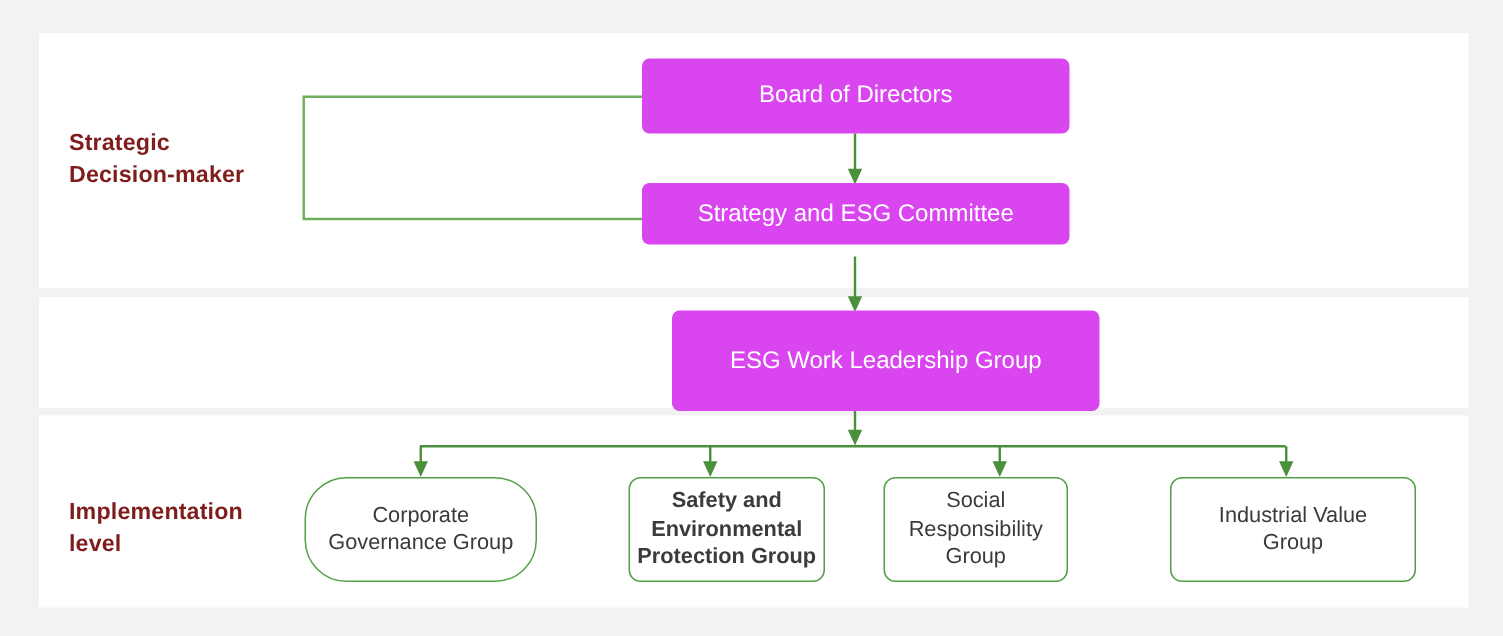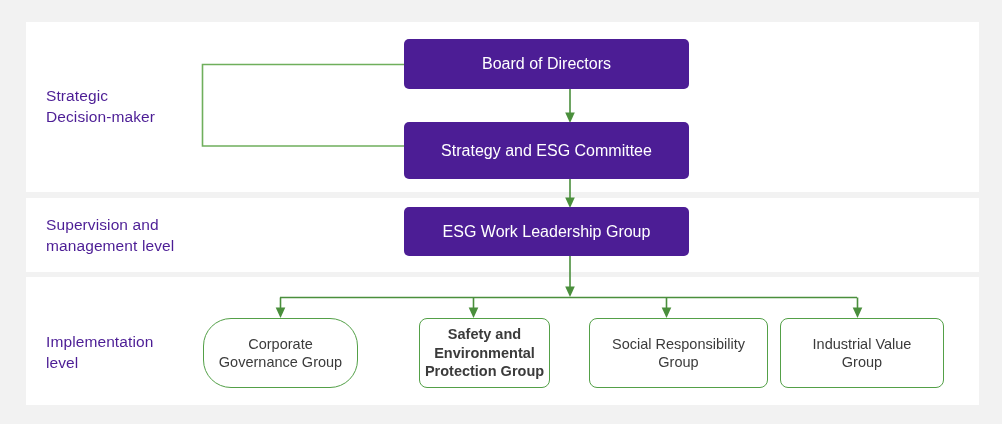--- a/index.html
+++ b/index.html
@@ -28,69 +28,69 @@
   }
   #band-strategic   { top: 22px;  height: 170px; }
   #band-supervision { top: 198px; height: 74px;  }
   #band-implementation { top: 277px; height: 128px; }
 
   
   .level-label {
     position: absolute;
     left: 46px;
     width: 165px;
-    color: #4c1d95;
+    color: #7f1d1d;
     font-size: 15.5px;
-    font-weight: normal;
+    font-weight: bold;
     line-height: 1.33;
     letter-spacing: 0.1px;
   }
   #label-strategic      { top: 86px; }
   #label-supervision    { top: 215px; }
   #label-implementation { top: 332px; }
 
   
   .box-filled {
     position: absolute;
-    left: 404px;
+    left: 428px;
     width: 285px;
-    background: #4c1d95;
+    background: #d946ef;
     border-radius: 5px;
     color: #ffffff;
     font-size: 16px;
     display: flex;
     align-items: center;
     justify-content: center;
     text-align: center;
     box-sizing: border-box;
   }
   #box-board     { top: 39px;  height: 50px; }
-  #box-committee { top: 122px; height: 57px; }
-  #box-esg       { top: 207px; height: 49px; }
+  #box-committee { top: 122px; height: 41px; }
+  #box-esg       { top: 207px; height: 67px; margin-left: 20px; }
 
   
   .box-outline {
     position: absolute;
     top: 318px;
     height: 70px;
     border: 1.4px solid #53a047;
     border-radius: 8px;
     background: #ffffff;
     color: #3b3b3b;
     font-size: 14.5px;
     line-height: 1.27;
     display: flex;
     align-items: center;
     justify-content: center;
     text-align: center;
     box-sizing: border-box;
   }
   #box-corporate-governance { left: 203px; width: 155px; border-radius: 28px; }
   #box-safety-environmental { left: 419px; width: 131px; font-weight: bold; }
-  #box-social-responsibility{ left: 589px; width: 179px; }
+  #box-social-responsibility{ left: 589px; width: 123px; }
   #box-industrial-value     { left: 780px; width: 164px; }
 
   
   #connectors {
     position: absolute;
     left: 0;
     top: 0;
     width: 1002px;
     height: 424px;
     pointer-events: none;
@@ -112,21 +112,20 @@
 </head>
 <body>
 
 <div id="diagram-root">
 
   <div class="band" id="band-strategic"></div>
   <div class="band" id="band-supervision"></div>
   <div class="band" id="band-implementation"></div>
 
   <div class="level-label" id="label-strategic">Strategic<br>Decision-maker</div>
-  <div class="level-label" id="label-supervision">Supervision and<br>management level</div>
   <div class="level-label" id="label-implementation">Implementation<br>level</div>
 
   <svg id="connectors" viewBox="0 0 1002 424" width="1002" height="424">
 
     <path class="conn-line-light" d="M 428 64.5 L 202.5 64.5 L 202.5 146 L 428 146"></path>
 
     <path class="conn-line" d="M 570 89 L 570 116"></path>
     <polygon class="conn-head" points="570,123 565.2,112.5 574.8,112.5"></polygon>
 
     <path class="conn-line" d="M 570 171 L 570 201"></path>

